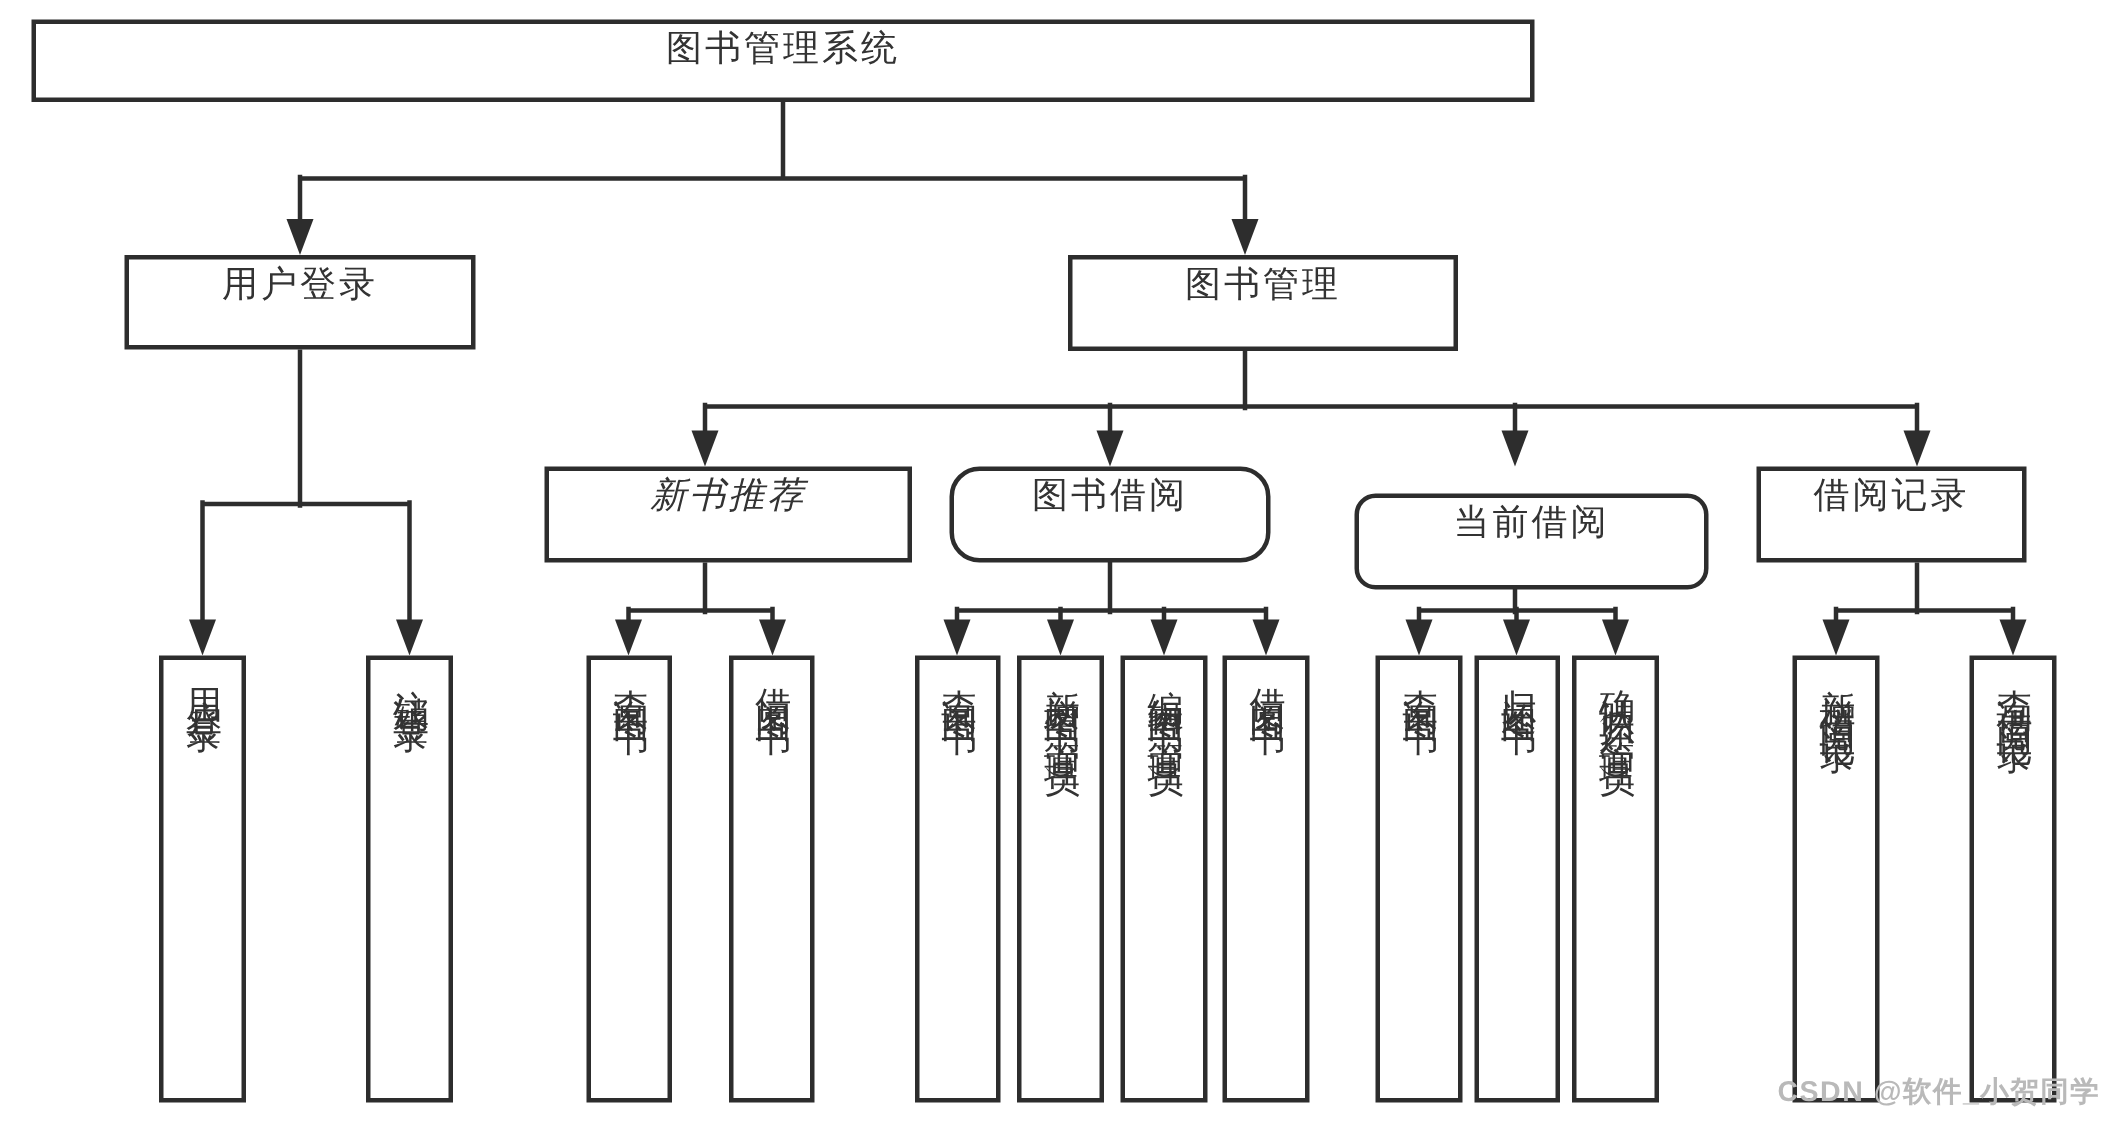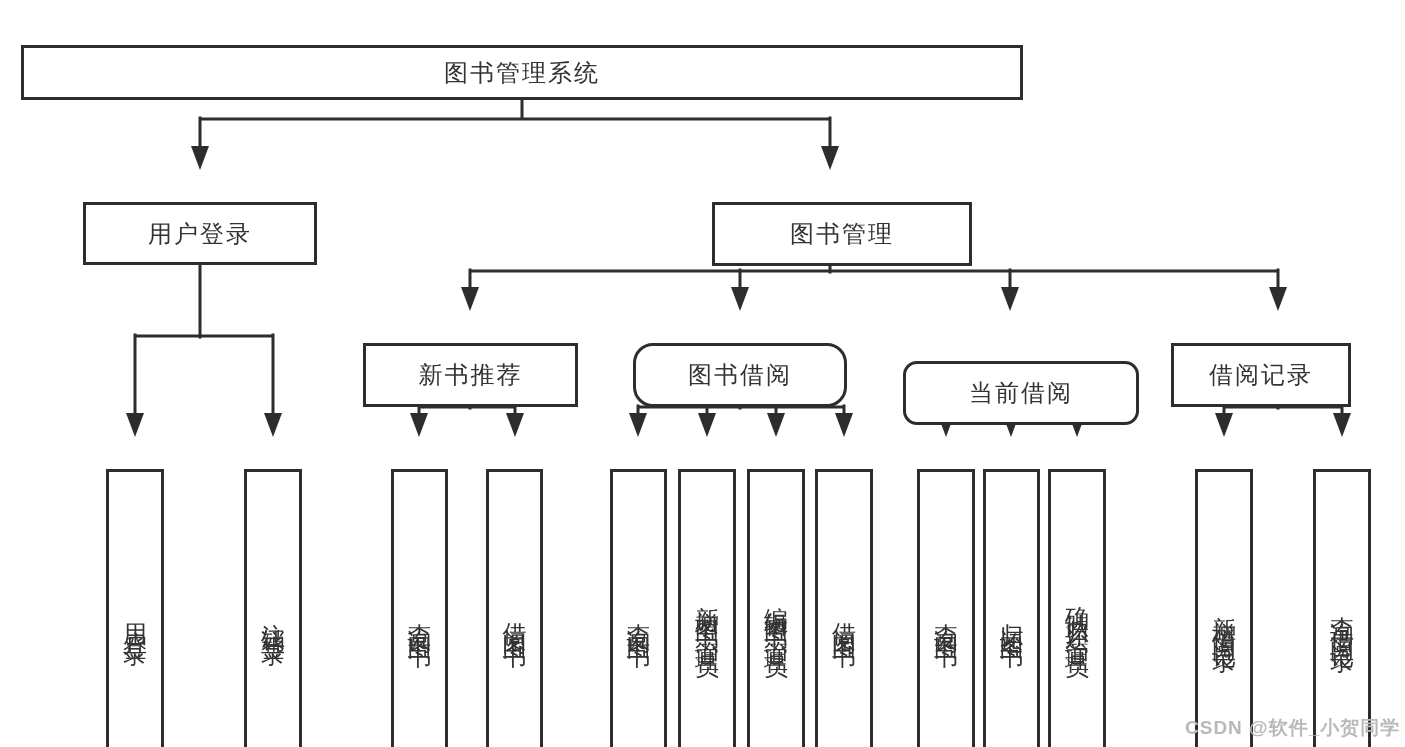--- a/index.html
+++ b/index.html
@@ -15,23 +15,22 @@
     background:var(--bg);
     font-family:"Liberation Sans","DejaVu Sans",sans-serif;
     overflow:hidden;
   }
   .wires{position:absolute;left:0;top:0;z-index:1;}
   .node,.leaf{
     position:absolute;
     background:#fff;
     border:3px solid var(--line);
     box-sizing:border-box;
-    display:flex;align-items:center;justify-content:center;
+    display:flex;align-items:flex-start;justify-content:center;
     z-index:2;
-    margin-top:32px;
   }
   .hlabel{
     font-size:24px;
     letter-spacing:2px;
     color:var(--text);
     white-space:nowrap;
   }
   .leaf{top:437px;height:298px;}
   .vtext{
     writing-mode:vertical-rl;
@@ -83,21 +82,21 @@
     <span class="hlabel">图书管理系统</span>
   </div>
 
   <div class="node" style="left:83px;top:170px;width:234px;height:63px;">
     <span class="hlabel">用户登录</span>
   </div>
   <div class="node" style="left:712px;top:170px;width:260px;height:64px;">
     <span class="hlabel">图书管理</span>
   </div>
 
-  <div class="node" style="left:363px;top:311px;width:215px;height:64px;">
+  <div class="node" style="left:363px;top:311px;width:245px;height:64px;font-style:italic;">
     <span class="hlabel">新书推荐</span>
   </div>
   <div class="node" style="left:633px;top:311px;width:214px;height:64px;border-radius:20px;">
     <span class="hlabel">图书借阅</span>
   </div>
   <div class="node" style="left:903px;top:329px;width:236px;height:64px;border-radius:14px;">
     <span class="hlabel">当前借阅</span>
   </div>
   <div class="node" style="left:1171px;top:311px;width:180px;height:64px;">
     <span class="hlabel">借阅记录</span>

